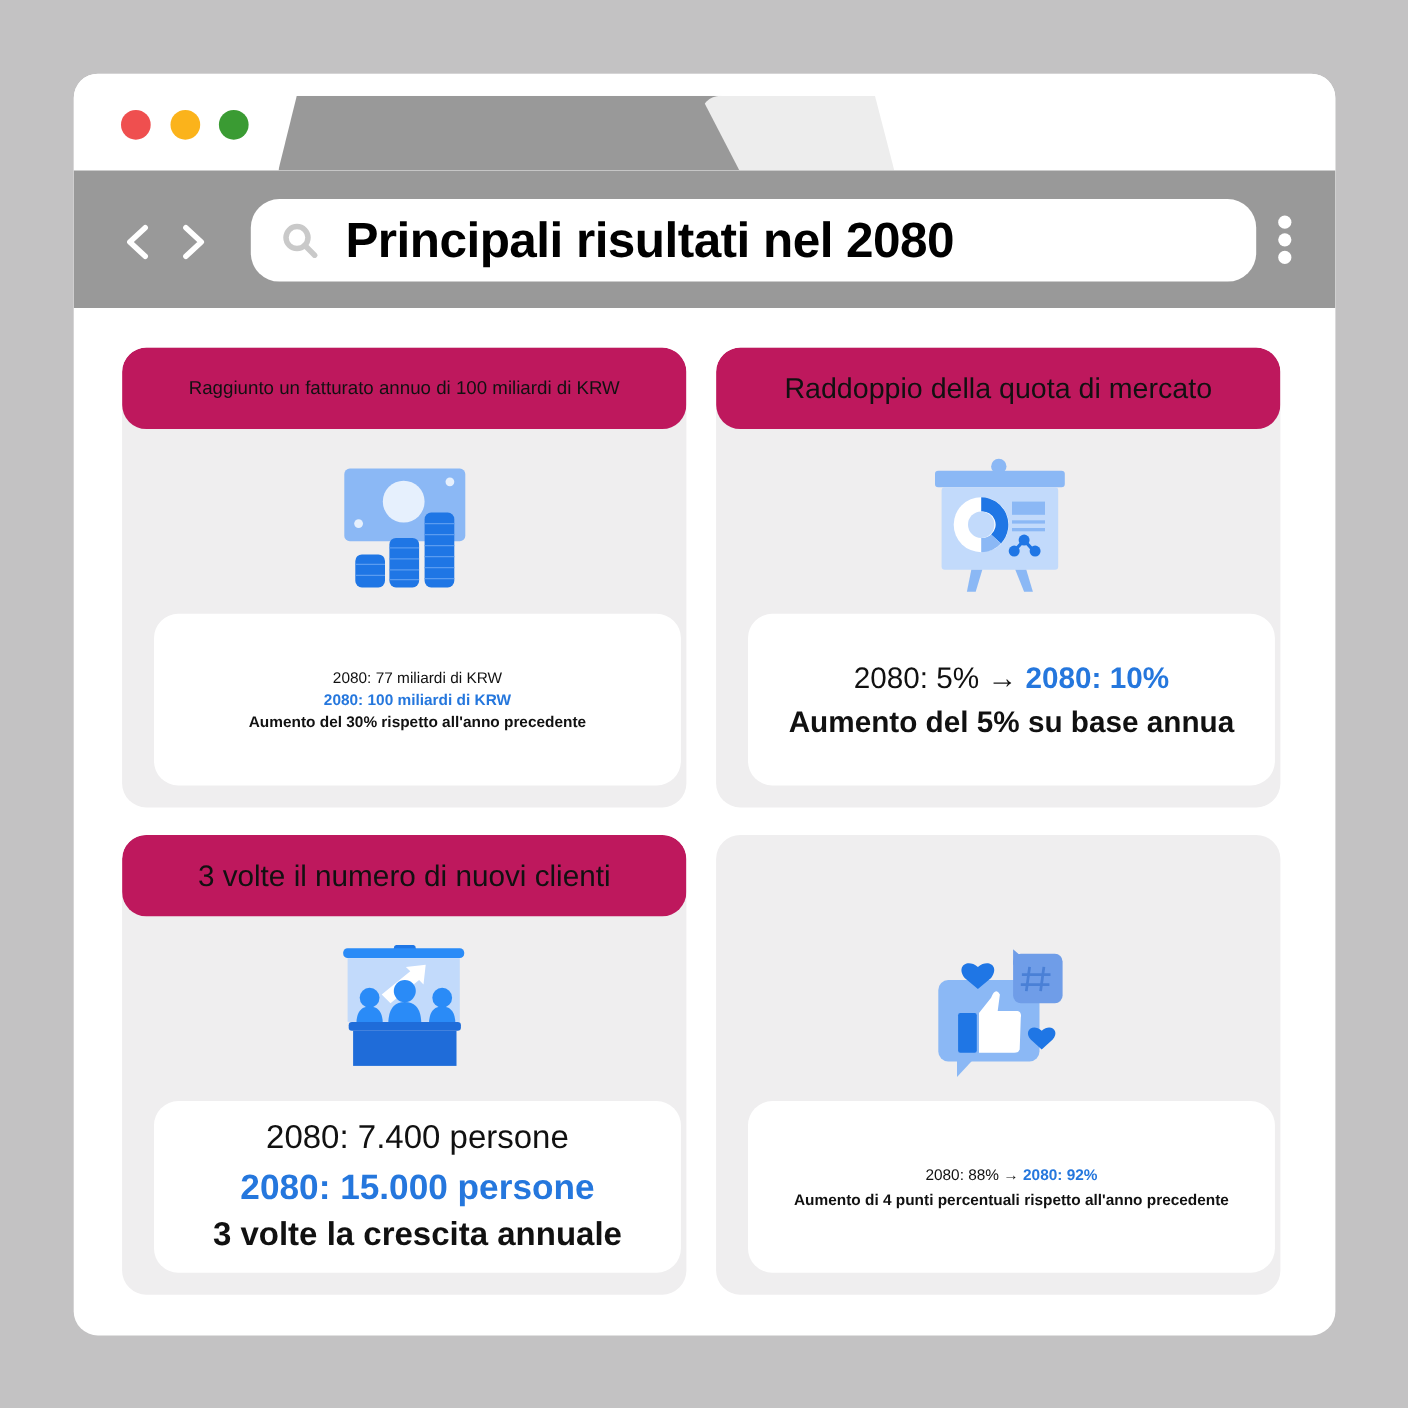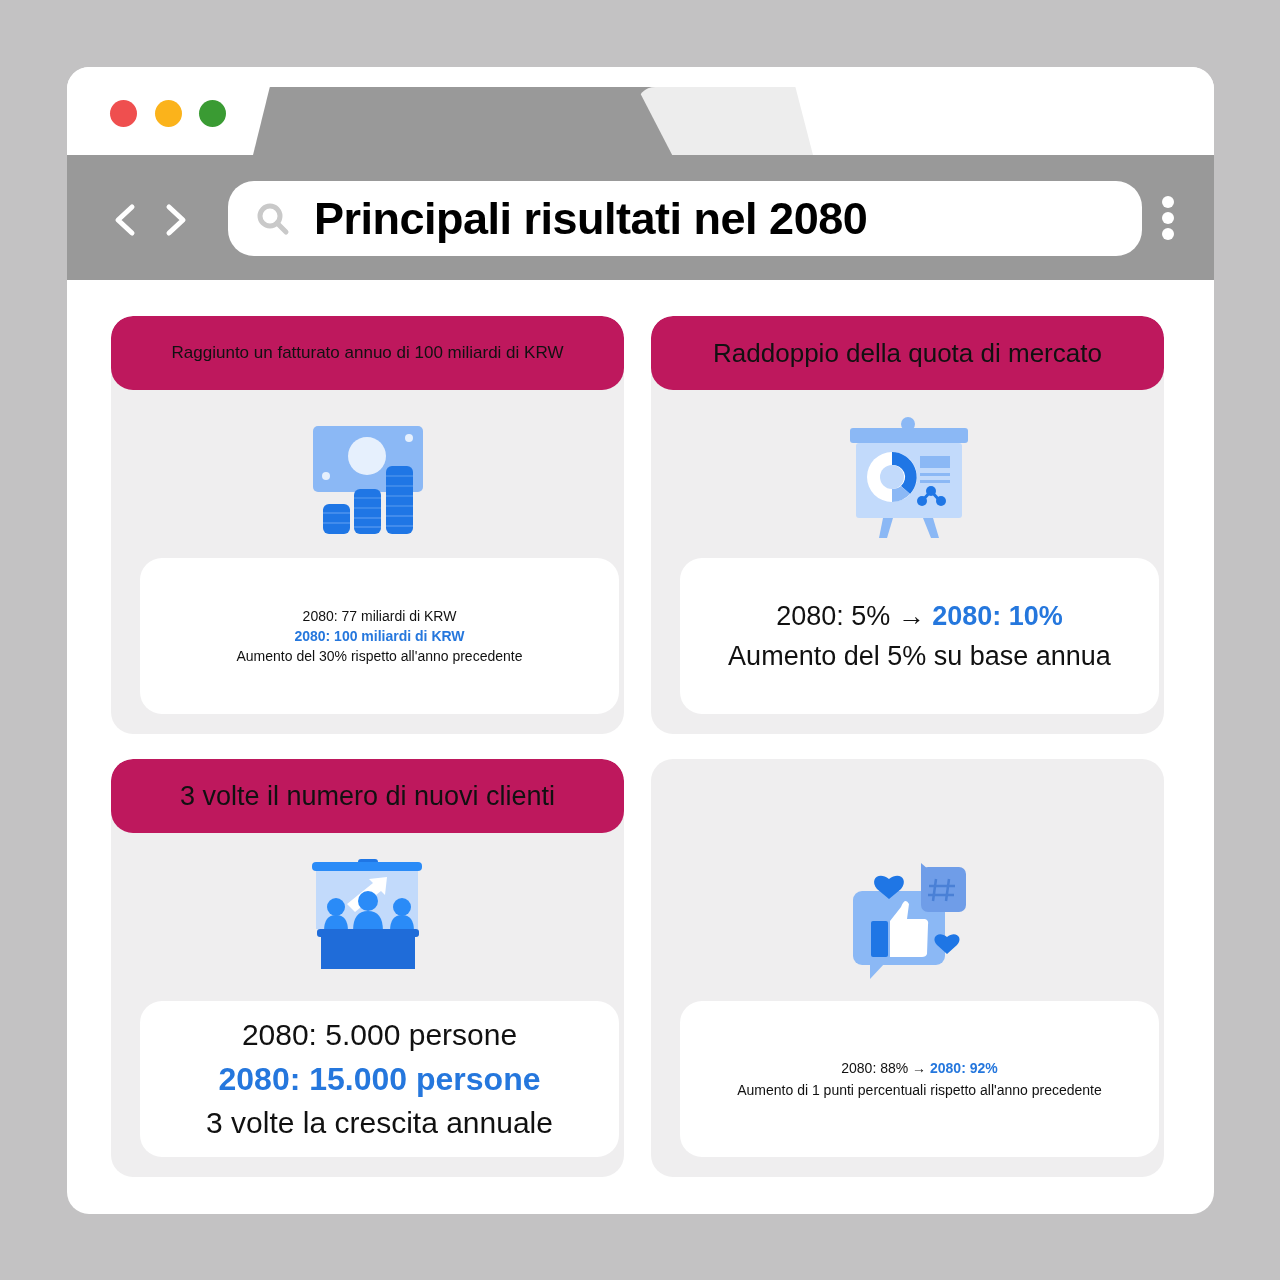--- a/index.html
+++ b/index.html
@@ -49,21 +49,21 @@
     border-radius: 22px; display: flex; align-items: center; justify-content: center;
     color: #111; text-align: center;
   }
   .card-icon { position: absolute; left: 50%; transform: translateX(-50%); top: 100px; width: 130px; height: 130px; }
   .card-body {
     position: absolute; left: 17px; top: 242px; width: 479px; height: 156px; background: #ffffff;
     border-radius: 22px; display: flex; flex-direction: column; align-items: center; justify-content: center;
     text-align: center; color: #111; margin-left: 12px;
   }
   .blue { color: #2577dd; font-weight: 700; }
-  .bold { font-weight: 400; }
+  .bold { font-weight: 700; }
 </style>
 </head>
 <body>
 
 <div class="window">
   <div class="titlebar">
     <span class="dot red"></span>
     <span class="dot yellow"></span>
     <span class="dot green"></span>
     <div class="tab tab-active">
@@ -172,21 +172,21 @@
       <circle cx="33" cy="48" r="9" fill="#2a8bf7"></circle>
       <path d="M21 72 Q21 56 33 56 Q45 56 45 72 Z" fill="#2a8bf7"></path>
       <circle cx="65" cy="42" r="10" fill="#2a8bf7"></circle>
       <path d="M50 72 Q50 52 65 52 Q80 52 80 72 Z" fill="#2a8bf7"></path>
       <circle cx="99" cy="48" r="9" fill="#2a8bf7"></circle>
       <path d="M87 72 Q87 56 99 56 Q111 56 111 72 Z" fill="#2a8bf7"></path>
       <rect x="14" y="70" width="102" height="8" rx="3" fill="#1f6cd9"></rect>
       <rect x="18" y="78" width="94" height="32" fill="#1f6cd9"></rect>
     </svg>
     <div class="card-body">
-      <div style="font-size:30px; line-height:44px;">2080: 5.000 persone</div>
+      <div style="font-size:30px; line-height:44px;">2080: 7.400 persone</div>
       <div class="blue" style="font-size:32px; line-height:44px;">2080: 15.000 persone</div>
       <div class="bold" style="font-size:30px; line-height:44px;">3 volte la crescita annuale</div>
     </div>
   </div>
 
   <div class="card" style="left:584px; top:692px;">
     <svg class="card-icon" viewBox="0 0 130 130">
       <rect x="10" y="32" width="92" height="74" rx="9" fill="#8bb8f5"></rect>
       <polygon points="27,104 27,120 42,104" fill="#8bb8f5"></polygon>
       <polygon points="78,4 78,18 94,18" fill="#6f9de8"></polygon>
@@ -200,16 +200,16 @@
       <rect x="28" y="62" width="17" height="36" rx="2" fill="#1f76e5"></rect>
       <path d="M47 98 L47 62 L58 48 Q62 38 66 45 L64 60 L82 60 Q86 61 85 66 L84 95 Q83 98 79 98 Z" fill="#ffffff"></path>
       <path d="M46 20 C36 12 26 20 34 30 L46 40 L58 30 C66 20 56 12 46 20 Z" fill="#1f76e5"></path>
       <path d="M104 78 C96 71 87 78 94 86 L104 95 L114 86 C121 78 112 71 104 78 Z" fill="#1f76e5"></path>
     </svg>
     <div class="card-body">
       <div style="font-size:14px; line-height:22px;">
         <span>2080: 88% →</span>
         <span class="blue">2080: 92%</span>
       </div>
-      <div class="bold" style="font-size:14px; line-height:22px;">Aumento di 1 punti percentuali rispetto all'anno precedente</div>
+      <div class="bold" style="font-size:14px; line-height:22px;">Aumento di 4 punti percentuali rispetto all'anno precedente</div>
     </div>
   </div>
 </div>
 
 </body></html>

